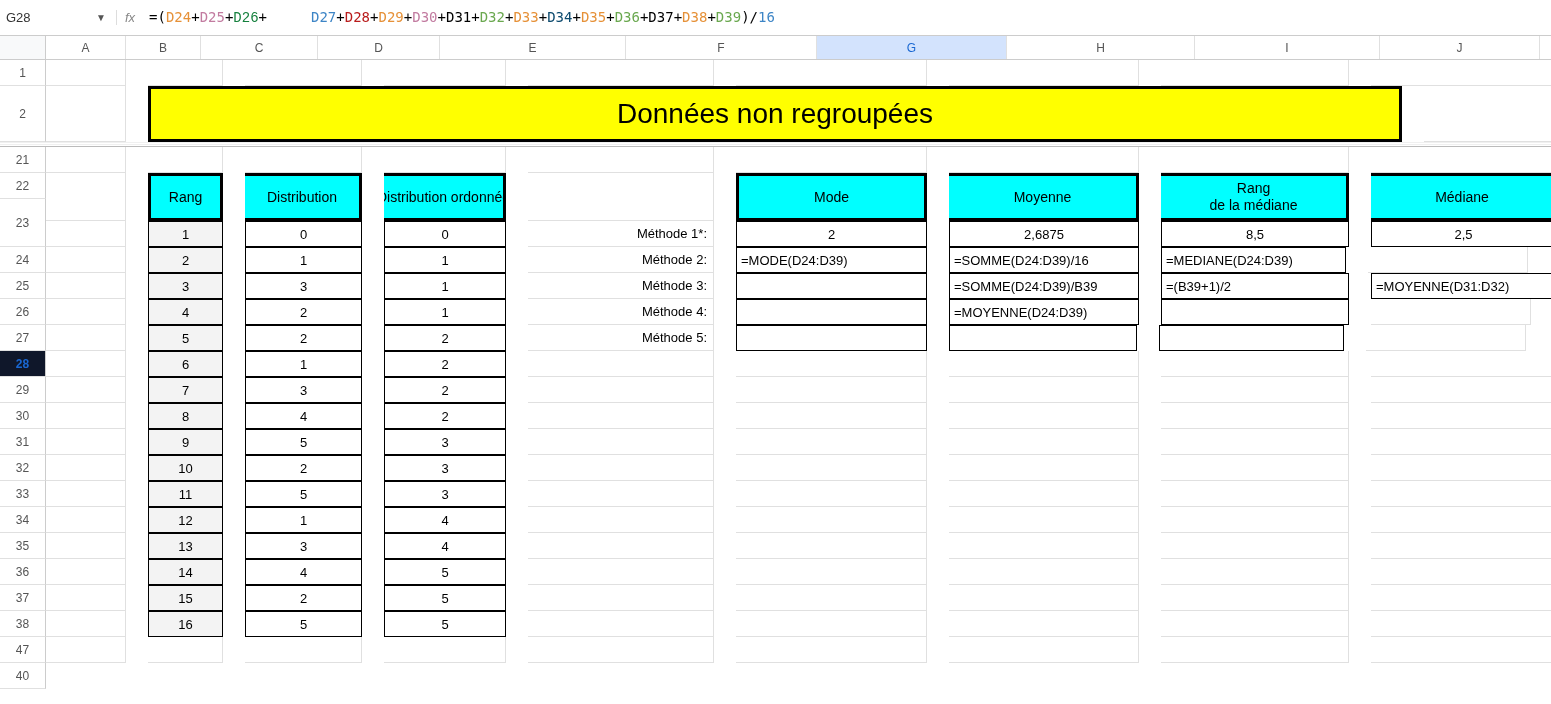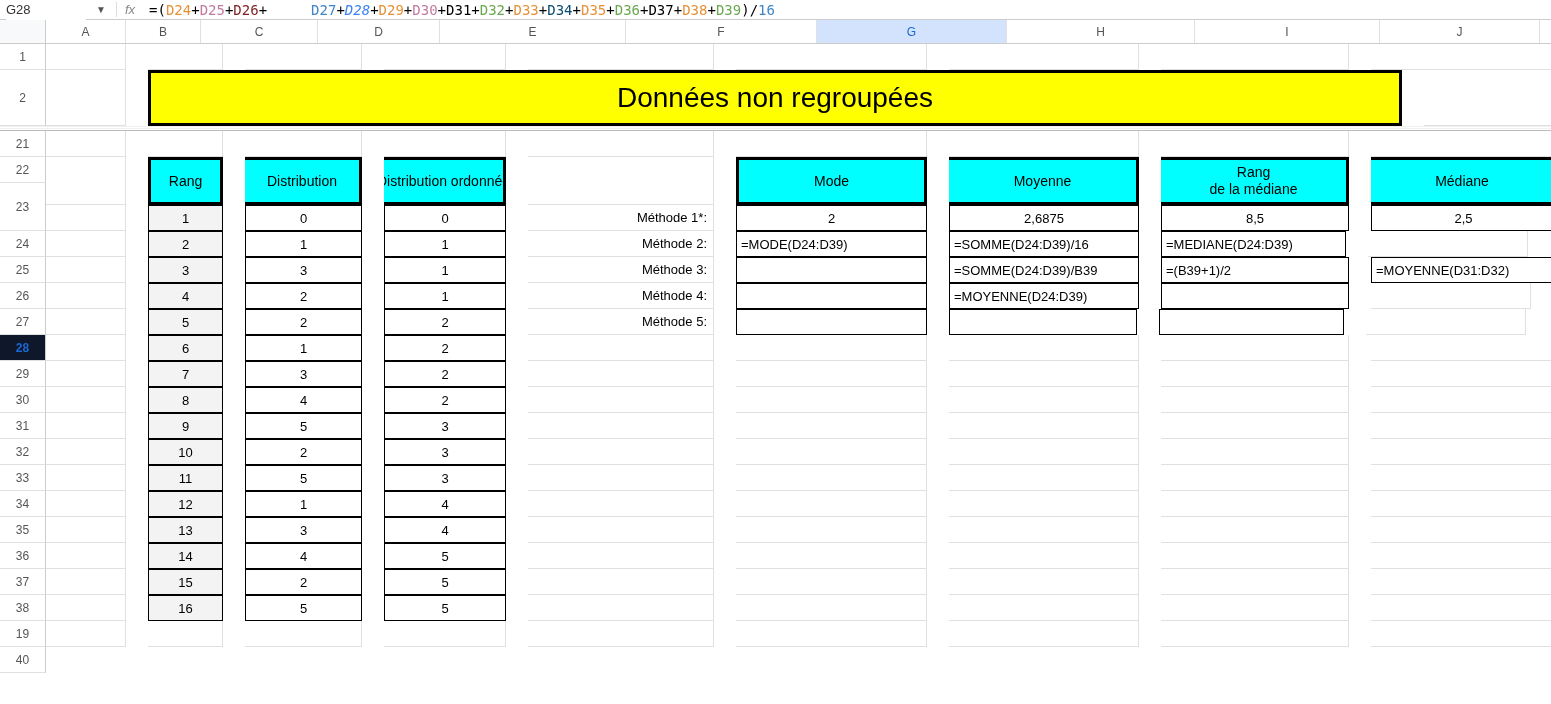--- a/index.html
+++ b/index.html
@@ -1,26 +1,26 @@
 <!DOCTYPE html>
 <html><head>
 <meta charset="utf-8">
 <style>
 * { box-sizing: border-box; margin: 0; padding: 0; }
 body { font-family: Arial, sans-serif; font-size: 13px; background: #fff; color: #000; overflow: hidden; }
 
-.formula-bar { display: flex; align-items: center; height: 20px; border-bottom: 1px solid #ccc; padding: 0 6px; gap: 6px; }
+.formula-bar { display: flex; align-items: center; height: 36px; border-bottom: 1px solid #ccc; padding: 0 6px; gap: 6px; }
 .name-box { width: 80px; height: 22px; border: none; font-size: 13px; color: #333; }
 .name-arrow { color: #555; font-size: 10px; padding: 0 4px; }
 .fx { font-style: italic; color: #888; font-size: 13px; padding: 0 8px; border-left: 1px solid #ddd; }
 .formula-text { font-size: 14px; font-family: "Consolas", monospace; color: #000; white-space: nowrap; }
 .formula-text span.eq { color: #000; }
 .formula-text .d24 { color: #e69138; } .formula-text .d25 { color: #c27ba0; }
-.formula-text .d26 { color: #7f1d1d; } .formula-text .d27 { color: #3d85c6; padding-left: 44px; }
-.formula-text .d28 { color: #3b82f6; font-style: italic; } .formula-text .d29 { color: #e69138; }
+.formula-text .d26 { color: #15803d; font-family: Liberation Mono, monospace; } .formula-text .d27 { color: #3d85c6; padding-left: 44px; }
+.formula-text .d28 { color: #b91c1c; } .formula-text .d29 { color: #e69138; }
 .formula-text .d30 { color: #c27ba0; } .formula-text .d31 { color: #000; margin-top: 32px; }
 .formula-text .d32 { color: #6aa84f; } .formula-text .d33 { color: #e69138; }
 .formula-text .d34 { color: #0c4a6e; } .formula-text .d35 { color: #e69138; }
 .formula-text .d36 { color: #6aa84f; } .formula-text .d37 { color: #000; }
 .formula-text .d38 { color: #e69138; } .formula-text .d39 { color: #6aa84f; }
 .formula-text .p16 { color: #3d85c6; }
 
 .grid { position: relative; }
 .col-headers { display: flex; border-bottom: 1px solid #ccc; height: 24px; position: sticky; top: 0; background: #fff; }
 .col-headers .corner { width: 46px; border-right: 1px solid #ccc; background: #f8f9fa; }
@@ -107,21 +107,21 @@
       <div class="rh">29</div>
       <div class="rh">30</div>
       <div class="rh">31</div>
       <div class="rh">32</div>
       <div class="rh">33</div>
       <div class="rh">34</div>
       <div class="rh">35</div>
       <div class="rh">36</div>
       <div class="rh">37</div>
       <div class="rh">38</div>
-      <div class="rh">19</div>
+      <div class="rh">47</div>
       <div class="rh">40</div>
     </div>
 
     <div class="cells">
 
       <div class="row">
         <div class="cell cA"></div>
           <div class="cell cB"></div>
           <div class="cell cC"></div>
           <div class="cell cD"></div>

